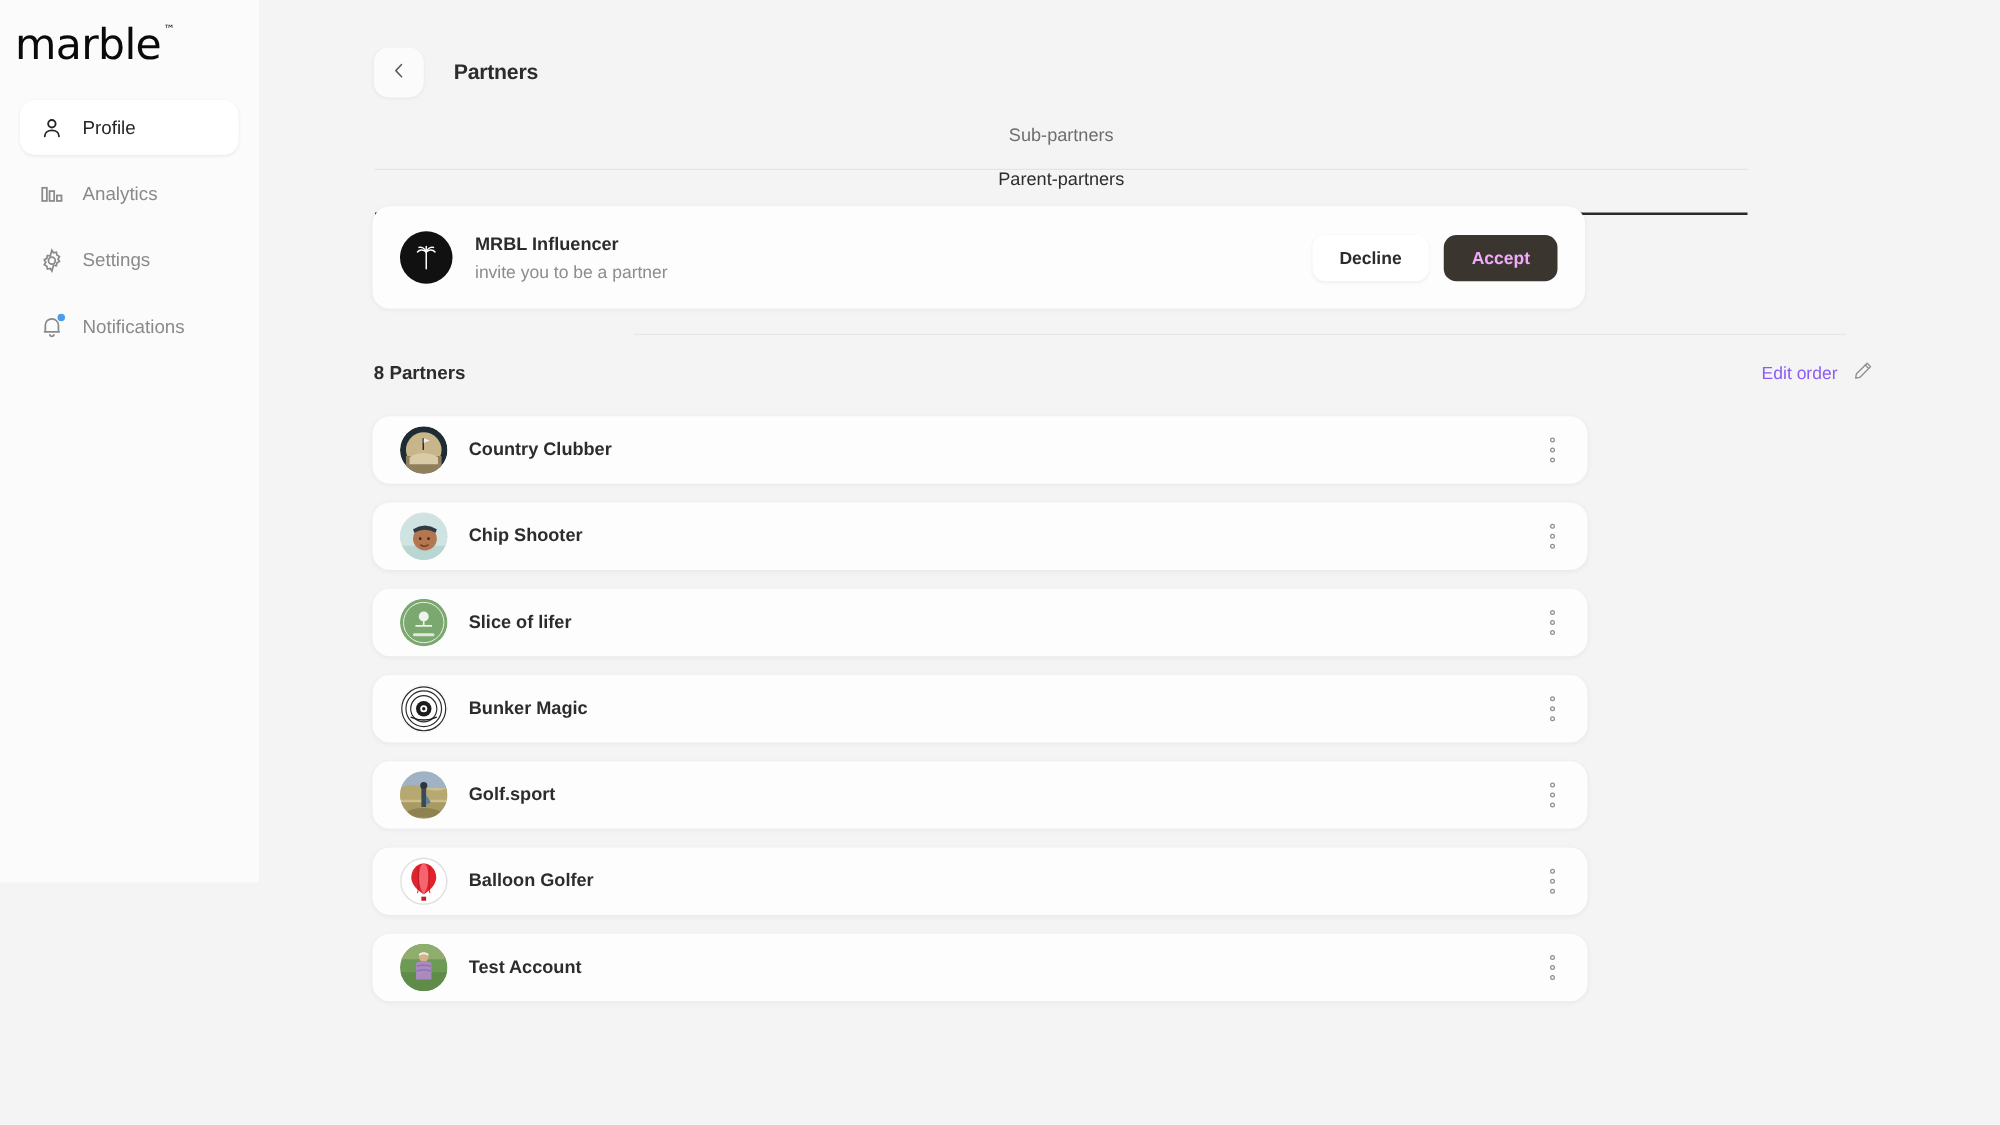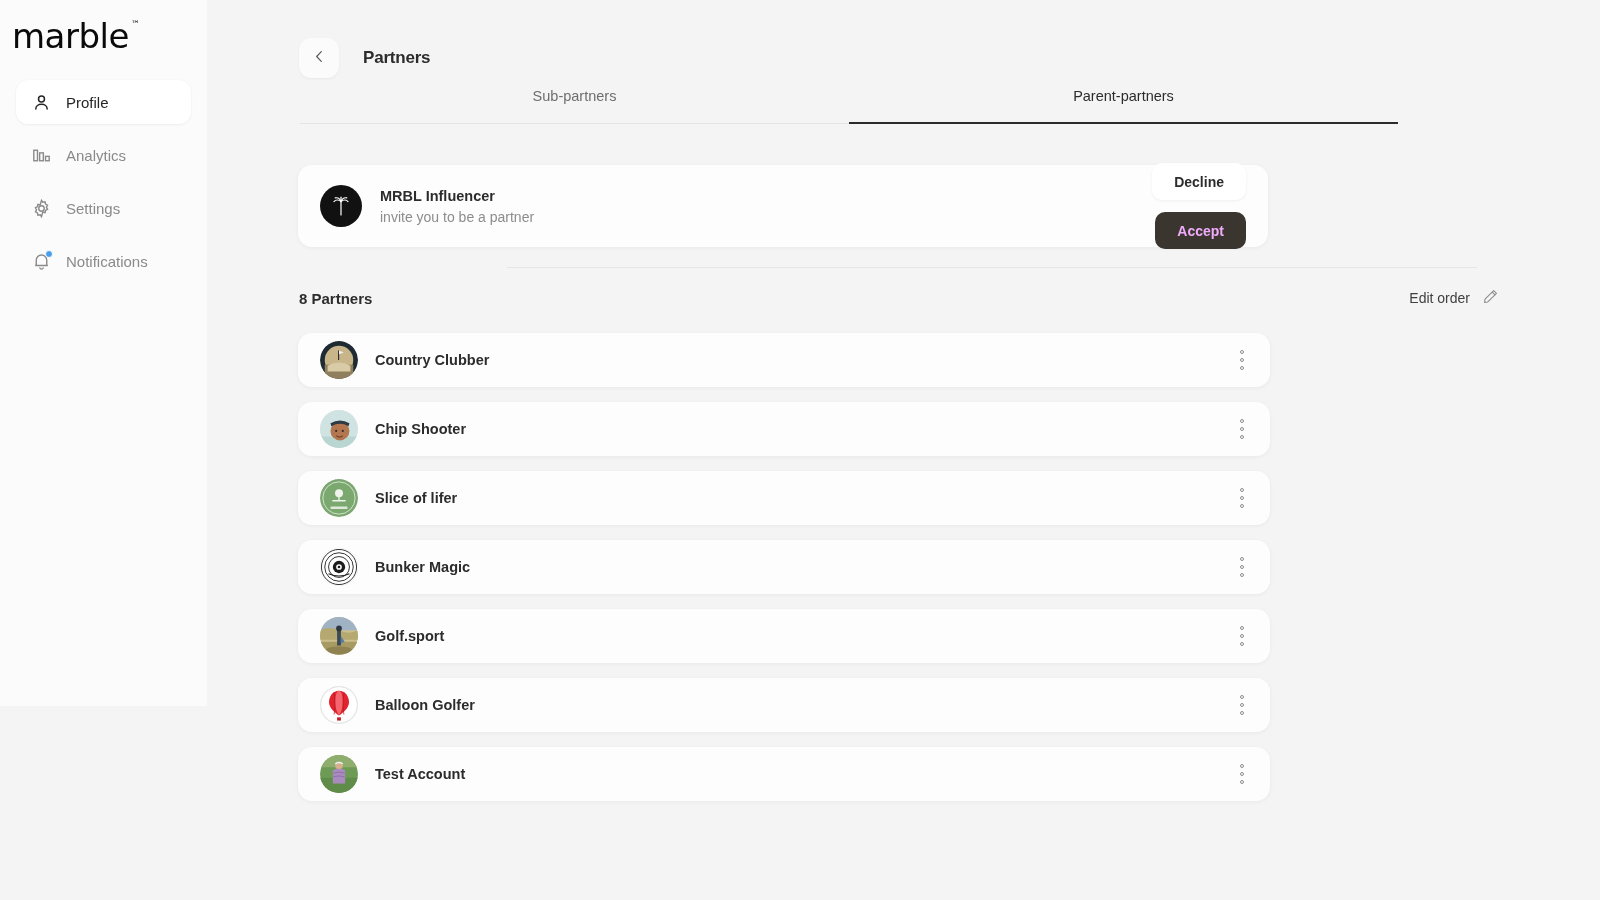--- a/index.html
+++ b/index.html
@@ -65,22 +65,22 @@
     background: #fbfbfb; border: none; cursor: pointer;
     display: flex; align-items: center; justify-content: center;
     box-shadow: 0 1px 3px rgba(0,0,0,.05);
   }
   .page-title {
     font-size: 17px; font-weight: bold; color: #2c2c2c;
     letter-spacing: -0.2px;
   }
 
   .tabs {
-    position: absolute; left: 93px; top: 88px;
-    width: 1098px; display: flex;
+    position: absolute; left: 93px; top: 101px;
+    width: 1098px; display: flex; flex-direction: column;
   }
   .tab {
     flex: 1; text-align: center; font-size: 14.5px;
     color: #6e6e6e; padding-bottom: 18px; cursor: pointer;
     border-bottom: 1px solid #e4e4e4;
   }
   .tab.active {
     color: #2c2c2c; border-bottom: 2px solid #2a2a2a;
   }
 
@@ -92,21 +92,21 @@
     display: flex; align-items: center; padding: 0 22px;
   }
   .invite-avatar {
     width: 42px; height: 42px; border-radius: 50%;
     background: #111; flex: 0 0 42px;
     display: flex; align-items: center; justify-content: center;
   }
   .invite-text { margin-left: 18px; }
   .invite-name { font-size: 14.5px; font-weight: bold; color: #2c2c2c; }
   .invite-sub { font-size: 14px; color: #8c8c8c; margin-top: 5px; }
-  .invite-actions { margin-left: auto; display: flex; gap: 12px; align-items: flex-end; flex-direction: column; }
+  .invite-actions { margin-left: auto; display: flex; gap: 12px; align-items: center; }
   .btn {
     border: none; cursor: pointer; border-radius: 10px;
     font-size: 14px; font-weight: bold; height: 37px; padding: 0 22px;
     font-family: "Liberation Sans", sans-serif;
   }
   .btn-decline { background: #ffffff; color: #2c2c2c;
     box-shadow: 0 1px 3px rgba(0,0,0,.06); }
   .btn-accept { background: #3a352f; color: #f0abfc; }
 
   .divider {
@@ -114,21 +114,21 @@
     width: 970px; height: 1px; background: #e6e6e6;
   }
 
   .list-head {
     position: absolute; left: 92px; top: 288px;
     width: 1200px; display: flex; align-items: center;
   }
   .list-count { font-size: 15px; font-weight: bold; color: #2c2c2c; }
   .edit-order {
     margin-left: auto; display: flex; align-items: center; gap: 12px;
-    color: #404040; font-size: 14px; cursor: pointer; justify-content: flex-end;
+    color: #8b5cf6; font-size: 14px; cursor: pointer; justify-content: flex-end;
   }
 
   .partner-list { position: absolute; left: 91px; top: 333px; width: 972px; }
   .partner-row {
     height: 54px; background: #fdfdfd; border-radius: 14px;
     box-shadow: 0 1px 4px rgba(0,0,0,.05);
     display: flex; align-items: center; padding: 0 22px;
     margin-bottom: 15px; cursor: pointer;
   }
   .p-avatar {

